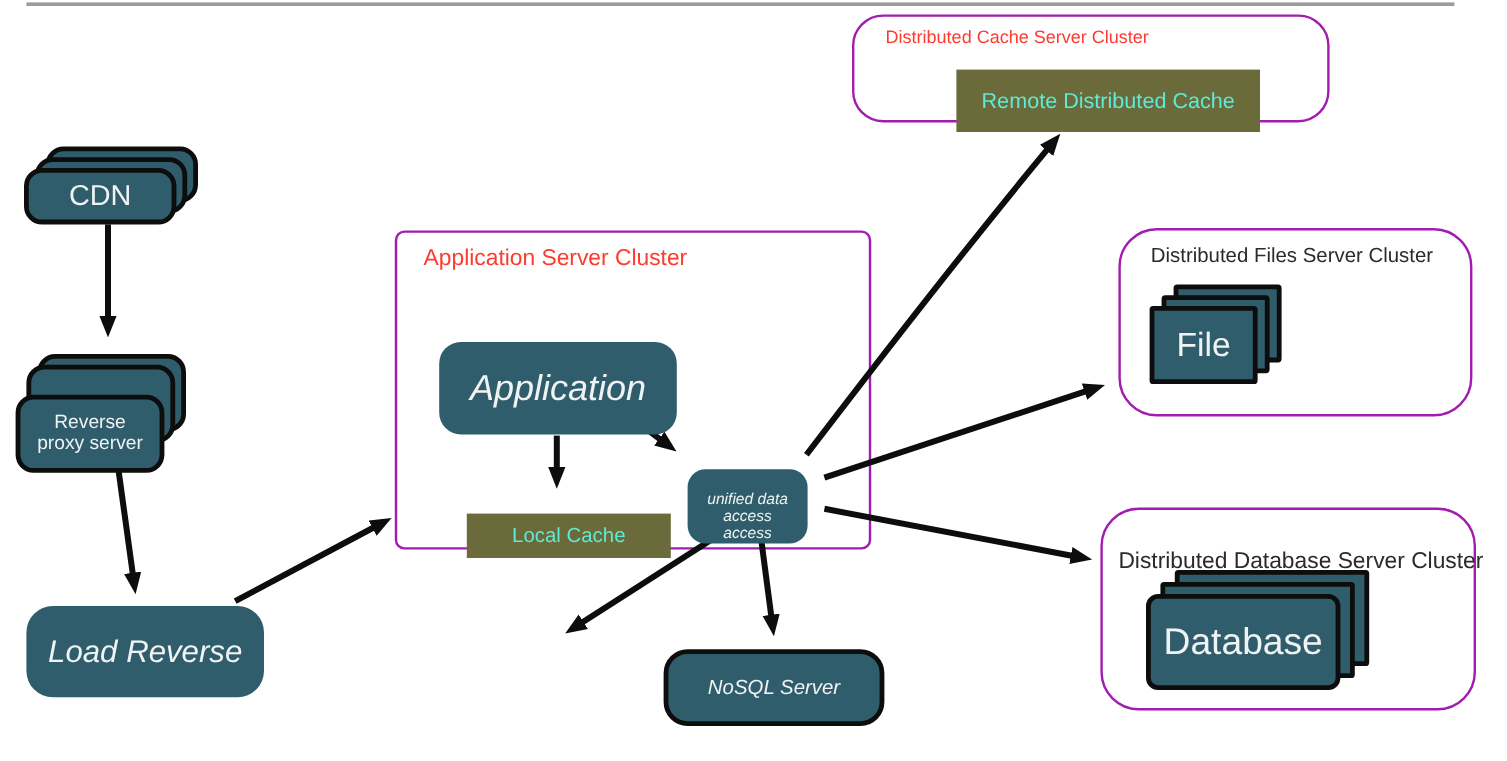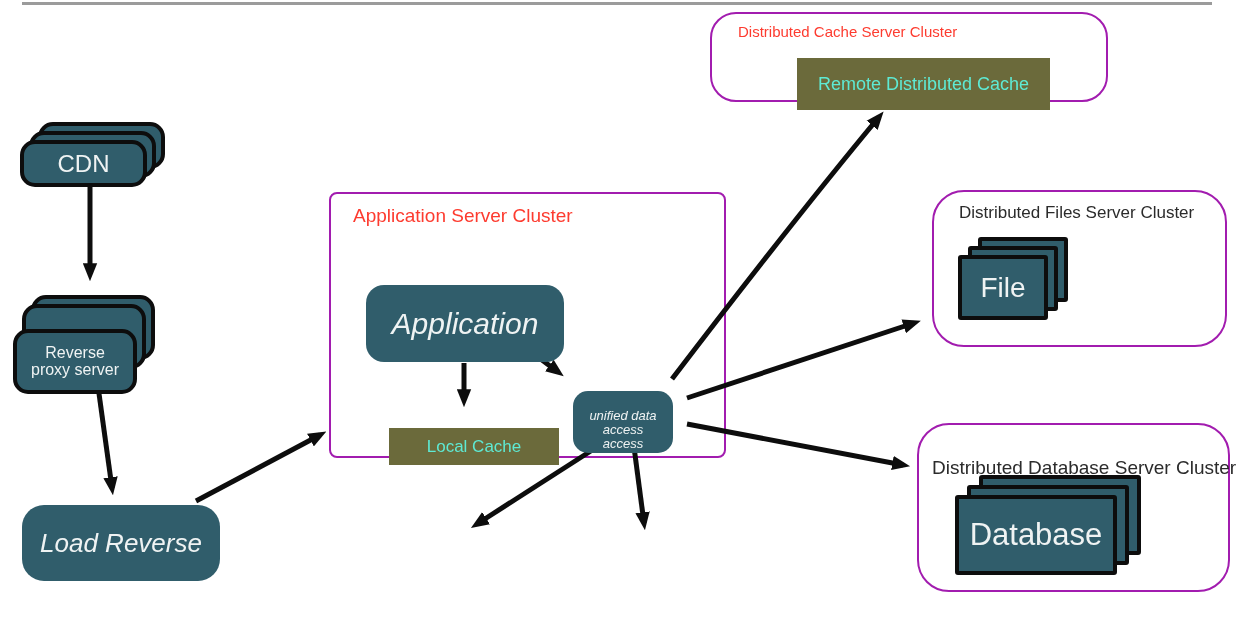--- a/index.html
+++ b/index.html
@@ -109,34 +109,35 @@
 
   <div class="abs stack sharp" style="left:958px;top:255px;width:90px;height:65px;">
     <div class="layer l2"></div>
     <div class="layer l1"></div>
     <div class="face" style="font-size:28px;">File</div>
   </div>
 
   <div class="abs stack sharp wide" style="left:955px;top:495px;width:162px;height:80px;">
     <div class="layer l2"></div>
     <div class="layer l1"></div>
-    <div class="face" style="font-size:31px;">Database</div>
+    <div class="face" style="font-size:31px;border-radius:10px;">Database</div>
   </div>
 
   <div class="abs node rounded" style="left:22px;top:505px;width:198px;height:76px;font-size:26px;border-radius:22px;">Load Reverse</div>
 
   <div class="abs node rounded" style="left:366px;top:285px;width:198px;height:77px;font-size:30px;">Application</div>
 
   <div class="abs olive" style="left:389px;top:413px;width:170px;height:37px;font-size:17px;">Local Cache</div>
 
   <div class="abs node" style="left:573px;top:391px;width:100px;height:62px;border-radius:15px;">
     <div class="lh-tight" style="font-size:13px;">
       <div>unified data</div>
       <div>access</div>
       <div>access</div>
     </div>
   </div>
 
   <div class="abs olive" style="left:797px;top:43px;width:253px;height:52px;font-size:18px;">Remote Distributed Cache</div>
 
 
+  <div class="abs node bordered" style="left:553px;top:541px;width:184px;height:64px;font-size:17px;border-radius:20px;">NoSQL Server</div>
 
 </div>
 
 </body></html>

